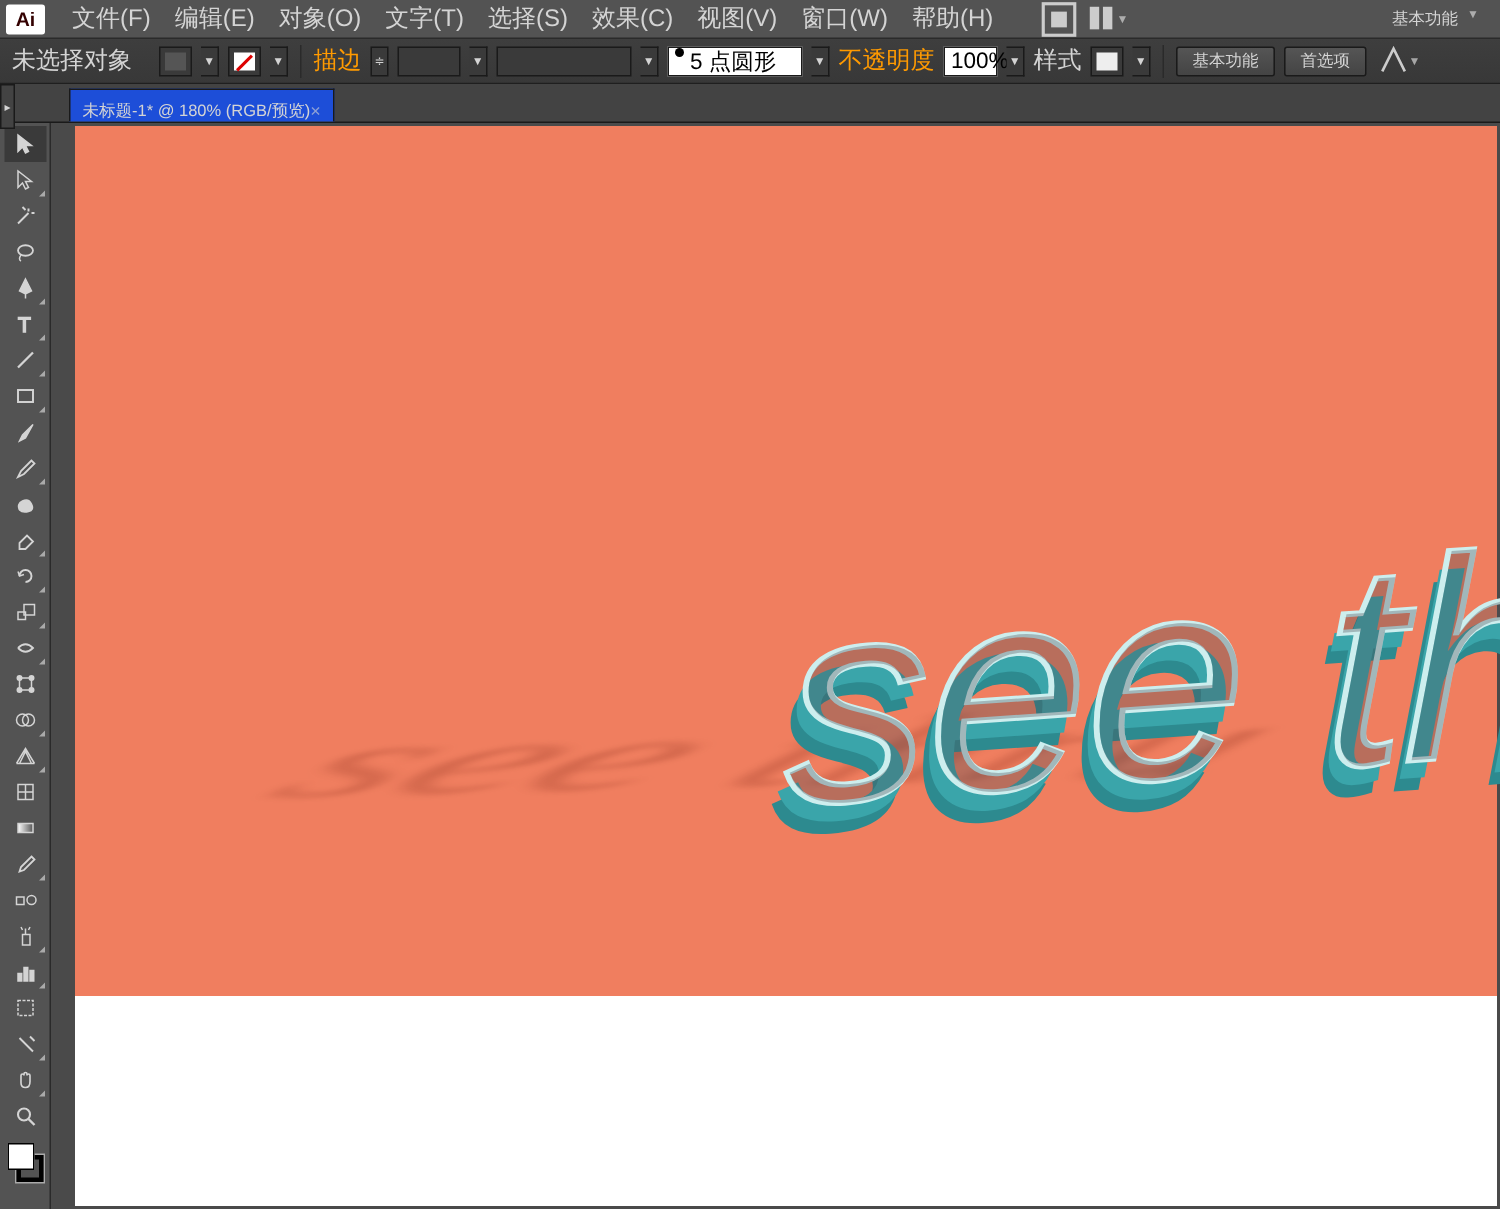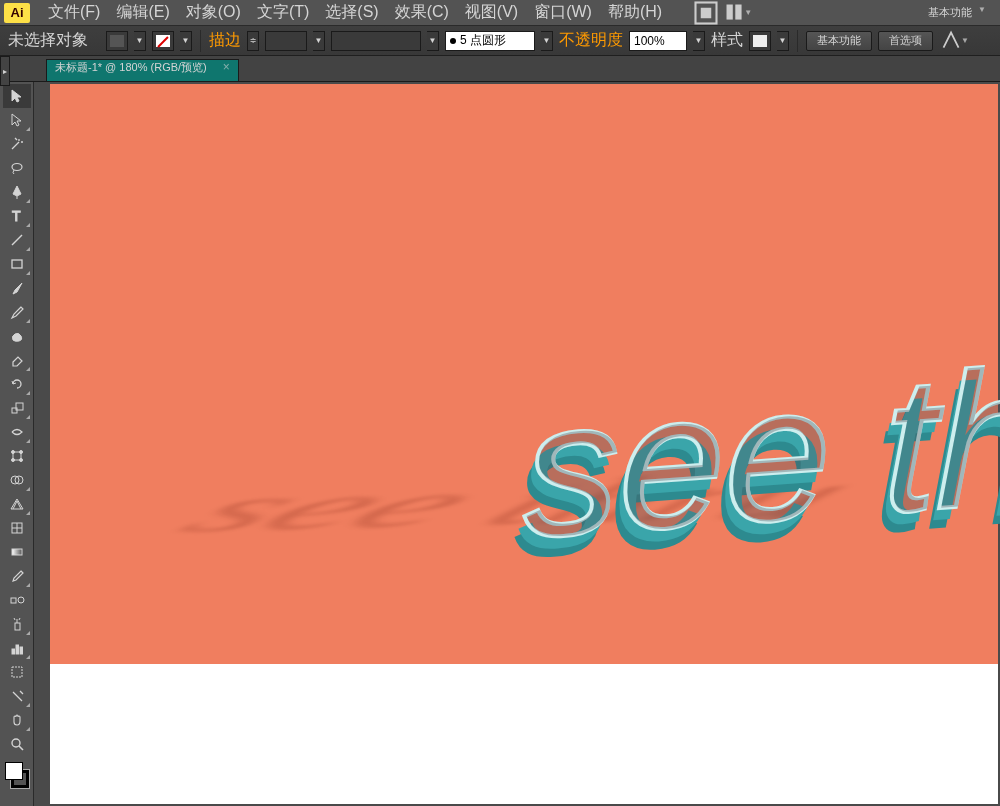--- a/index.html
+++ b/index.html
@@ -1,37 +1,37 @@
 <!DOCTYPE html>
 <html><head>
 <meta charset="utf-8">
 <style>
 *{margin:0;padding:0;box-sizing:border-box;font-family:"Microsoft YaHei",Arial,sans-serif;user-select:none}
 body{width:1000px;height:806px;background:#535353;overflow:hidden;font-size:11px;color:#d4d4d4}
 .menubar{height:26px;background:#535353;display:flex;align-items:center;padding:0 4px;border-bottom:1px solid #2a2a2a}
-.logo{width:26px;height:20px;background:#fde047;color:#330000;font-weight:bold;font-size:13px;display:flex;align-items:center;justify-content:center;border-radius:2px;margin-right:10px}
+.logo{width:26px;height:20px;background:#ffffff;color:#330000;font-weight:bold;font-size:13px;display:flex;align-items:center;justify-content:center;border-radius:2px;margin-right:10px}
 .menu-item{padding:0 8px;cursor:pointer;font-size:16px}
 .menu-spacer{flex:1}
 .menu-icon-btn{width:28px;height:22px;display:flex;align-items:center;justify-content:center;cursor:pointer;margin:0 2px}
 .workspace-label{padding:0 10px;display:flex;align-items:flex-start;gap:6px;cursor:pointer}
 .chev{font-size:8px;opacity:.7}
 .ctrlbar{height:30px;background:linear-gradient(#3e3e3e,#383838);border-bottom:1px solid #1f1f1f;display:flex;align-items:center;padding:0 8px;gap:6px}
 .ctrl-label{font-size:16px}
 .orange{color:#ff9a00}
 .swatch{width:22px;height:20px;border:1px solid #1a1a1a;background:#3a3a3a;position:relative;cursor:pointer}
 .swatch-inner{position:absolute;inset:3px;background:#888}
 .swatch-none{position:absolute;inset:3px;background:#fff}
 .swatch-none::after{content:"";position:absolute;left:0;right:0;top:50%;height:2px;background:#d00;transform:rotate(-45deg)}
 .drop{width:12px;height:20px;display:flex;align-items:center;justify-content:center;cursor:pointer;font-size:8px;background:#3a3a3a;border:1px solid #1a1a1a;border-left:none}
-.input-box{height:20px;background:#fff;color:#000;border:1px solid #1a1a1a;padding:0 4px;display:flex;align-items:center;font-size:12px}
+.input-box{height:20px;background:#fff;color:#000;border:1px solid #1a1a1a;padding:0 4px;display:flex;font-size:15px}
 .input-box.dark{background:#3a3a3a;color:#ccc}
 .btn{height:20px;padding:0 10px;background:linear-gradient(#555,#444);border:1px solid #1a1a1a;cursor:pointer;display:flex;align-items:center;font-size:11px;border-radius:2px}
 .sep{width:1px;height:22px;background:#2a2a2a;margin:0 2px}
 .tabbar{height:26px;background:#434343;display:flex;align-items:flex-end;padding-left:46px;border-bottom:1px solid #1a1a1a}
-.tab{height:22px;background:#0f766e;padding:0 8px;display:flex;align-items:flex-start;gap:16px;font-size:11px;border:1px solid #1a1a1a;border-bottom:none;cursor:pointer}
+.tab{height:22px;background:#1d4ed8;padding:0 8px;display:flex;align-items:flex-end;gap:0;font-size:11px;border:1px solid #1a1a1a;border-bottom:none;cursor:pointer}
 .tab-close{font-size:12px;opacity:.6;cursor:pointer}
 .panel-toggle{position:absolute;left:0;top:56px;width:10px;height:30px;background:#434343;border:1px solid #1a1a1a;display:flex;align-items:center;justify-content:center;font-size:8px;cursor:pointer;z-index:5}
 .toolbar{position:absolute;left:0;top:82px;width:34px;bottom:0;background:#535353;border-right:1px solid #2a2a2a;display:flex;flex-direction:column;align-items:center;padding-top:2px}
 .tool{width:28px;height:24px;display:flex;align-items:center;justify-content:center;cursor:pointer;position:relative;margin:0}
 .tool.active{background:#3a3a3a}
 .tool-corner{position:absolute;right:1px;bottom:1px;width:0;height:0;border-left:4px solid transparent;border-bottom:4px solid #aaa}
 .tool svg{width:16px;height:16px;fill:#d4d4d4;stroke:#d4d4d4}
 .fillstroke{width:28px;height:30px;position:relative;margin-top:4px}
 .fs-fill{position:absolute;left:2px;top:2px;width:18px;height:18px;background:#fff;border:1px solid #000}
 .fs-stroke{position:absolute;right:2px;bottom:2px;width:18px;height:18px;background:#535353;border:3px solid #000;box-shadow:0 0 0 1px #aaa}
@@ -100,21 +100,21 @@
   <div class="input-box dark" style="width:42px"></div>
     <div class="drop">▼</div>
   <div class="input-box dark" style="width:90px"></div>
     <div class="drop">▼</div>
   <div class="input-box" style="width:90px">
       <span class="bullet"></span>
       <span>5 点圆形</span>
     </div>
     <div class="drop">▼</div>
   <span class="ctrl-label orange">不透明度</span>
-  <div class="input-box" style="width:58px">100%</div>
+  <div class="input-box" style="width:36px">100%</div>
     <div class="drop">▼</div>
   <span class="ctrl-label">样式</span>
   <div class="swatch">
       <div class="swatch-inner" style="background:#eee"></div>
     </div>
     <div class="drop">▼</div>
   <div class="sep"></div>
   <div class="btn">基本功能</div>
   <div class="btn">首选项</div>
   <div class="menu-icon-btn">

